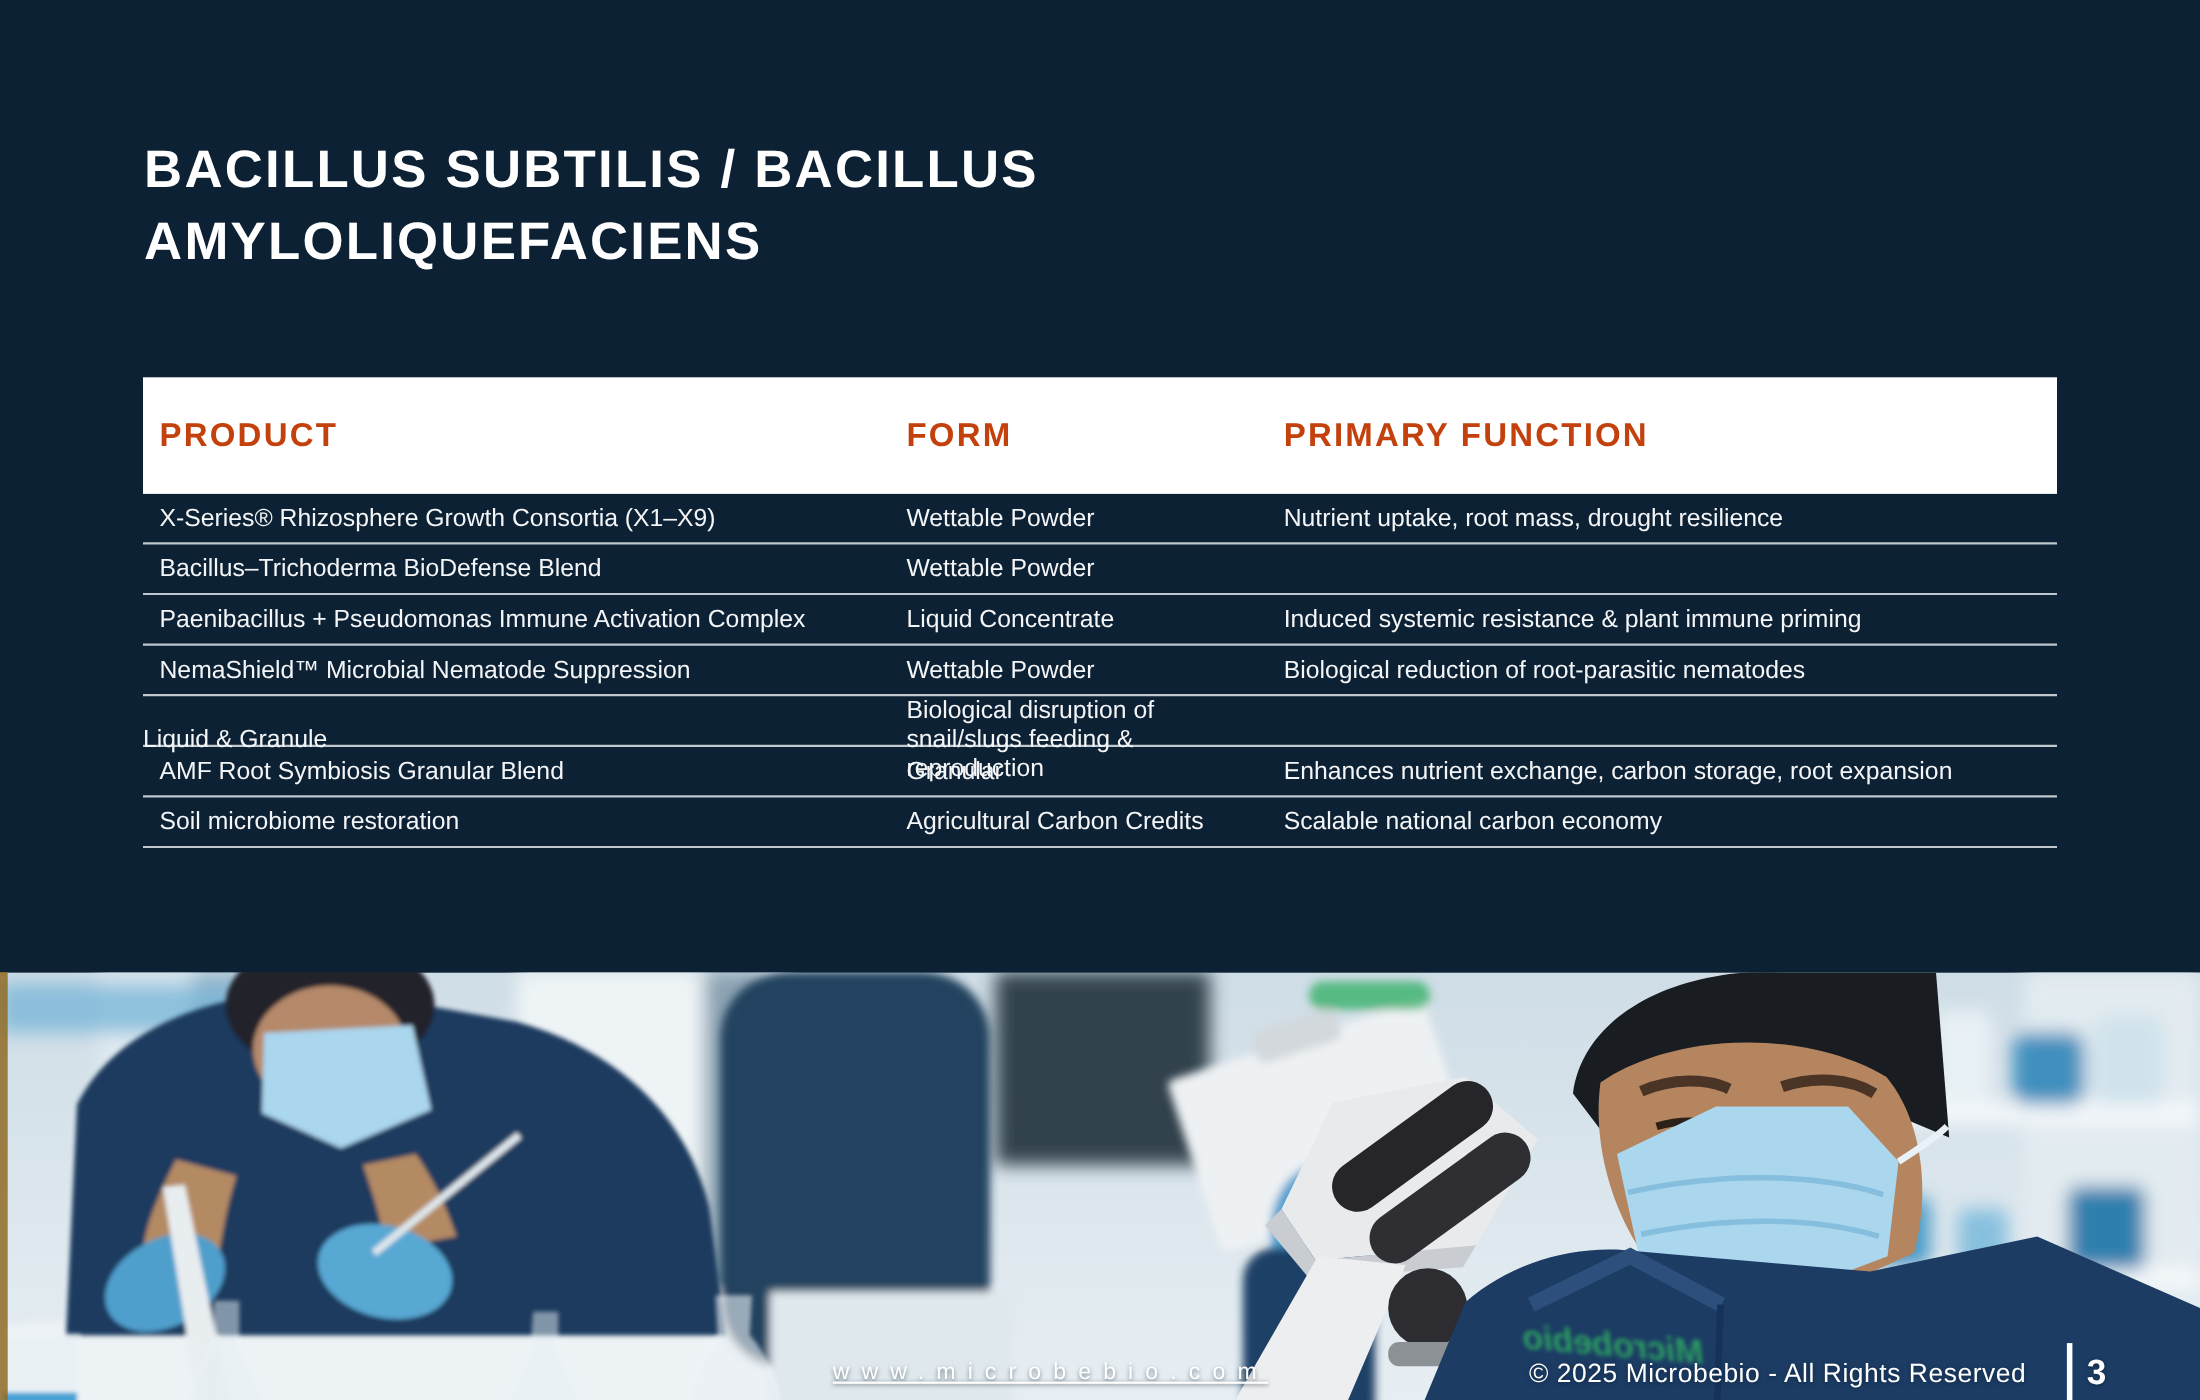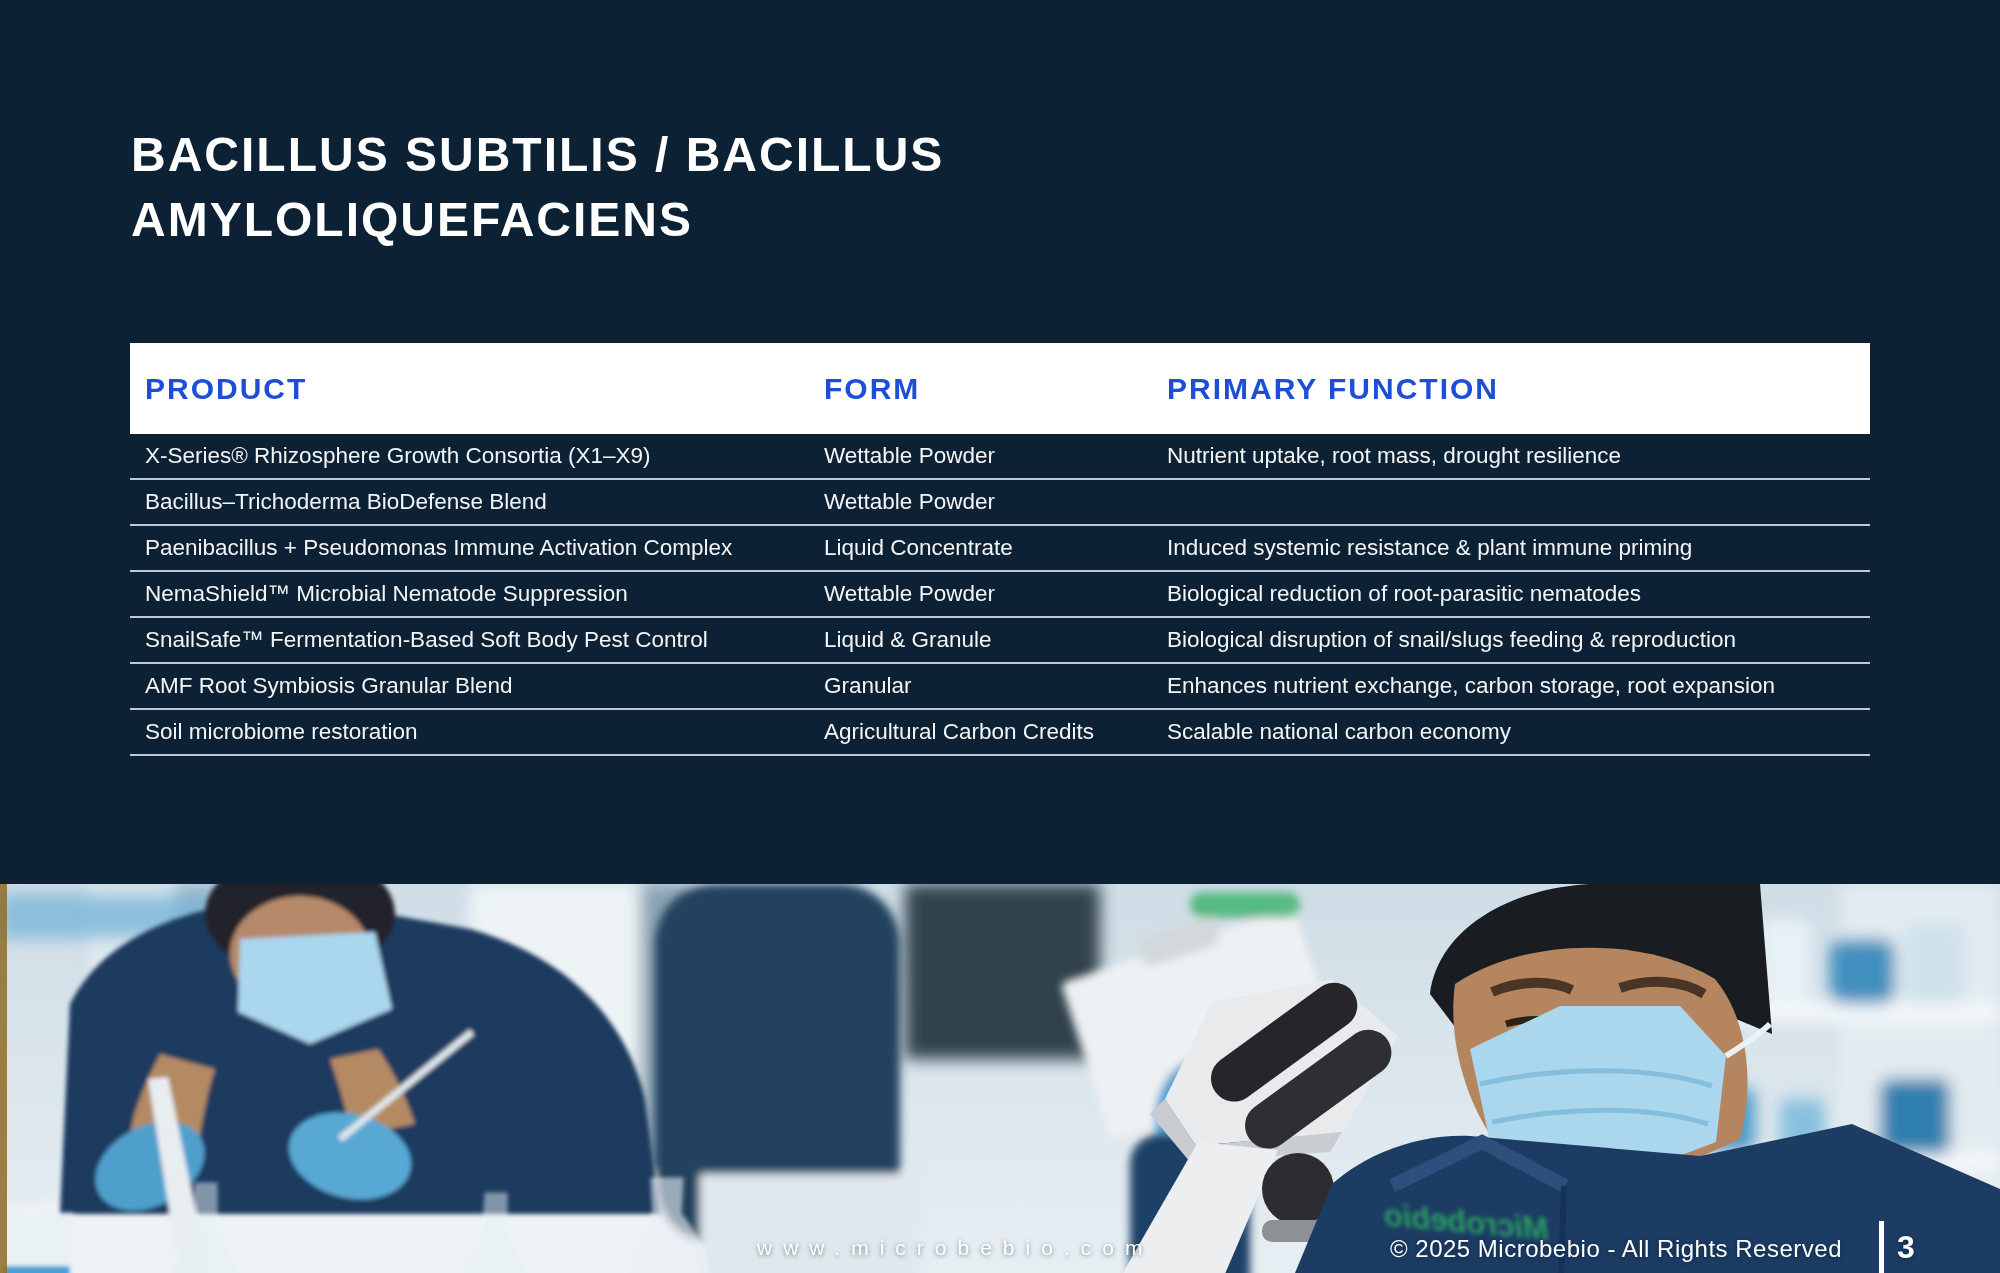--- a/index.html
+++ b/index.html
@@ -31,24 +31,24 @@
   
   .ptable {
     position: absolute;
     left: 130px;
     top: 307px;
     width: 1740px;
   }
   .thead {
     display: grid;
     grid-template-columns: 694px 343px 1fr;
-    height: 91px;
+    height: 106px;
     background: #ffffff;
     align-items: center;
-    color: #1d4ed8;
+    color: #c2410c;
     font-weight: 800;
     font-size: 30px;
     letter-spacing: 2px;
   }
   .trow {
     display: grid;
     grid-template-columns: 694px 343px 1fr;
     height: 46px;
     align-items: center;
     border-bottom: 2px solid rgba(222,229,234,0.85);
@@ -72,20 +72,21 @@
   
   .website {
     position: absolute;
     left: 757px;
     top: 1200px;
     color: #ffffff;
     font-size: 21px;
     letter-spacing: 11px;
     text-shadow: 0 1px 4px rgba(10,25,40,0.55);
     z-index: 5;
+    text-decoration: underline;
   }
   .copyright {
     position: absolute;
     right: 158px;
     top: 1199px;
     color: #ffffff;
     font-size: 24px;
     font-weight: 400;
     letter-spacing: 0.5px;
     text-shadow: 0 1px 4px rgba(10,25,40,0.55);
@@ -141,21 +142,20 @@
       <div class="c1">Paenibacillus + Pseudomonas Immune Activation Complex</div>
       <div class="c2">Liquid Concentrate</div>
       <div class="c3">Induced systemic resistance &amp; plant immune priming</div>
     </div>
     <div class="trow">
       <div class="c1">NemaShield™ Microbial Nematode Suppression</div>
       <div class="c2">Wettable Powder</div>
       <div class="c3">Biological reduction of root-parasitic nematodes</div>
     </div>
     <div class="trow">
-      <div class="c1">SnailSafe™ Fermentation-Based Soft Body Pest Control</div>
       <div class="c2">Liquid &amp; Granule</div>
       <div class="c3">Biological disruption of snail/slugs feeding &amp; reproduction</div>
     </div>
     <div class="trow">
       <div class="c1">AMF Root Symbiosis Granular Blend</div>
       <div class="c2">Granular</div>
       <div class="c3">Enhances nutrient exchange, carbon storage, root expansion</div>
     </div>
     <div class="trow">
       <div class="c1">Soil microbiome restoration</div>

